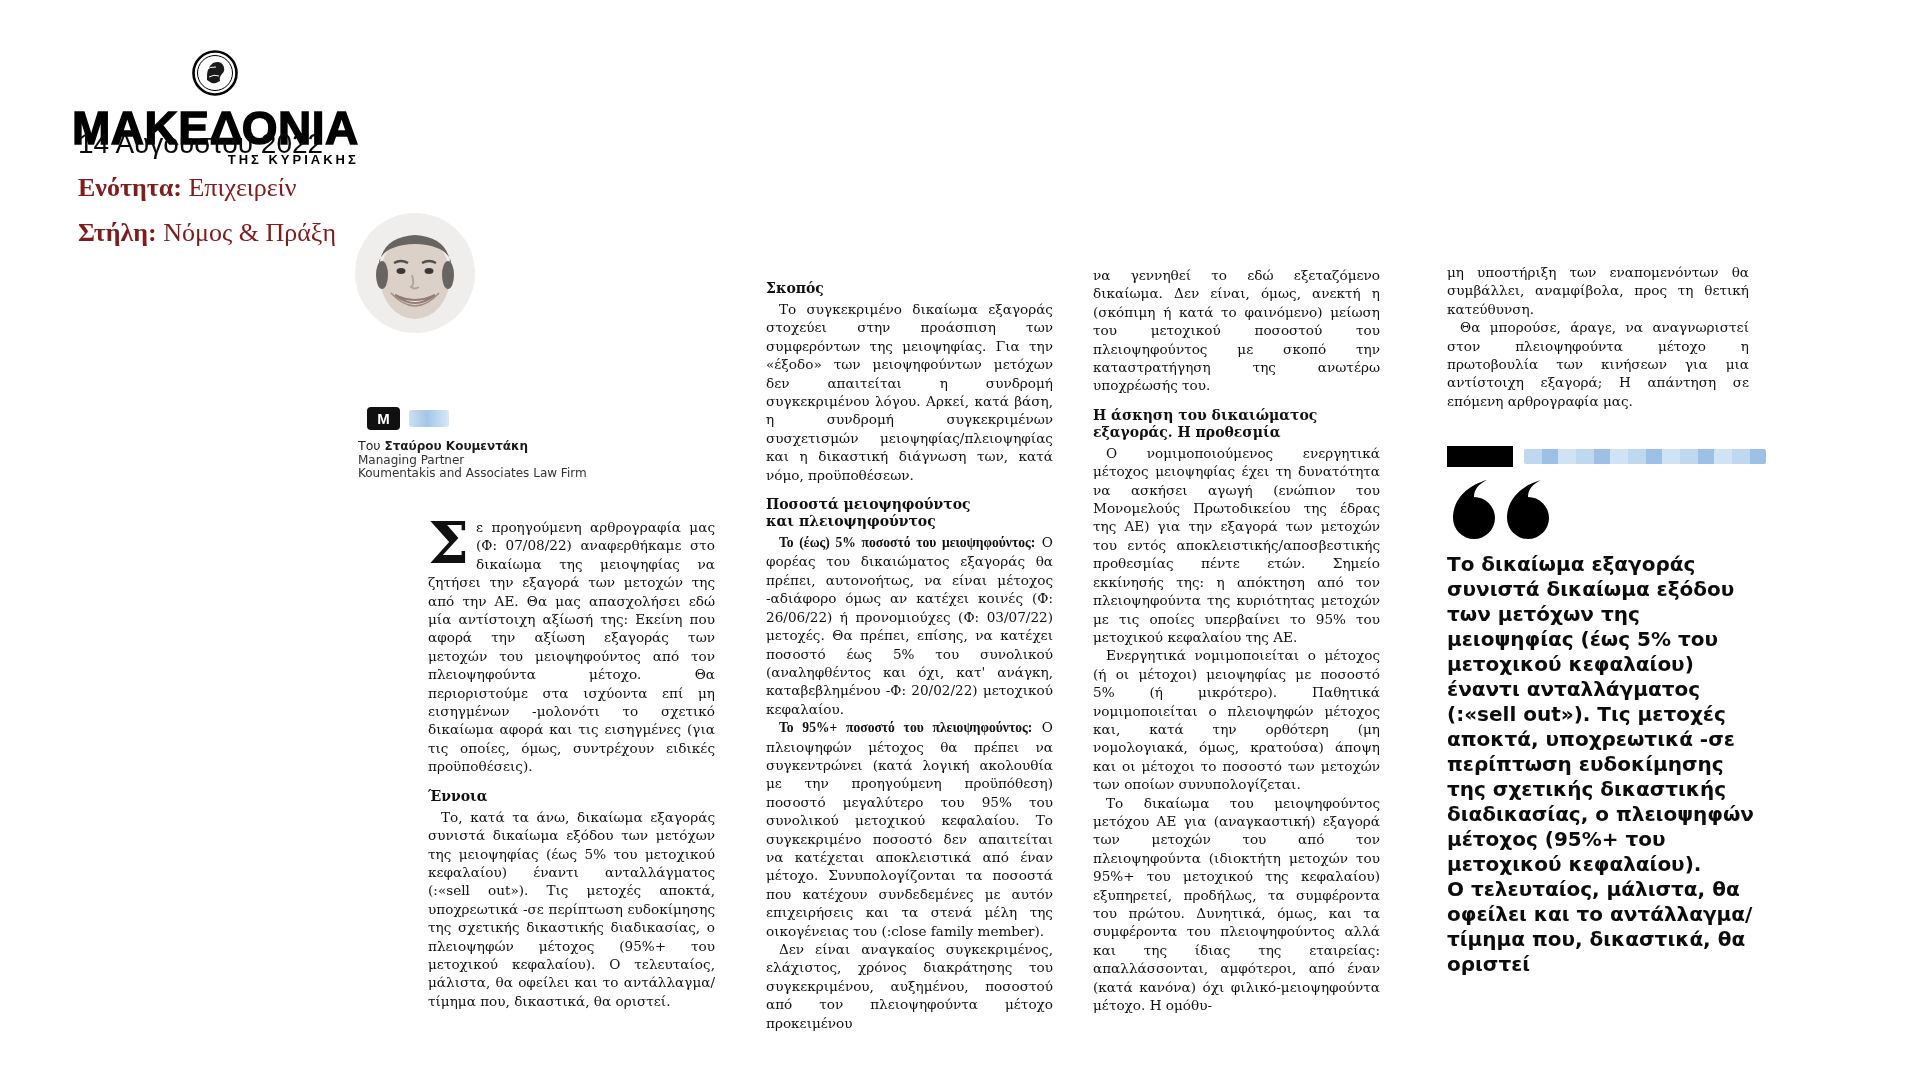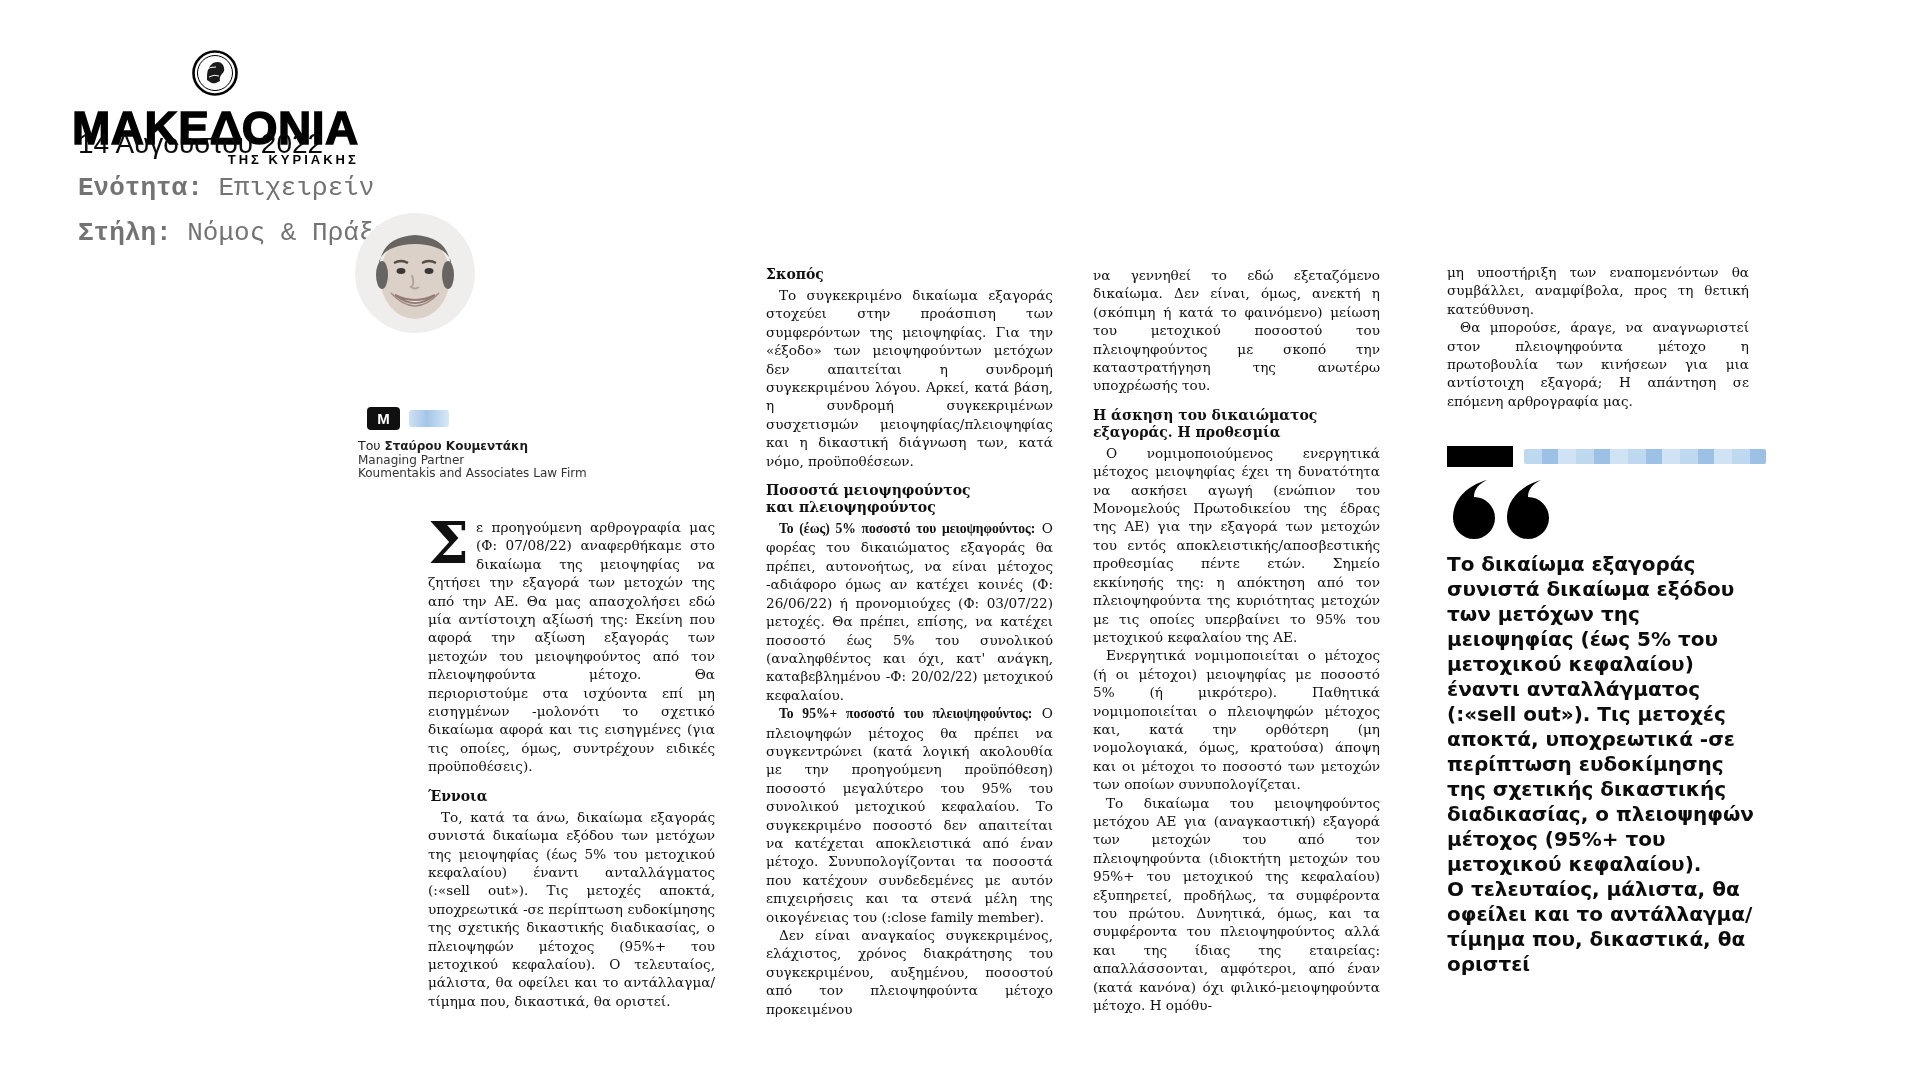--- a/index.html
+++ b/index.html
@@ -11,21 +11,21 @@
   .emblem{width:46px;height:46px;flex:0 0 auto;}
   .brand-block{display:flex;flex-direction:column;}
   .brand{font-family:"Liberation Sans",sans-serif;font-weight:900;font-size:46px;line-height:46px;
          letter-spacing:.5px;color:#000;-webkit-text-stroke:1.4px #000;}
   .brand-sub{font-family:"Liberation Sans",sans-serif;font-weight:bold;font-size:13px;
              letter-spacing:3px;color:#000;text-align:right;margin-top:1px;}
 
   
   .meta-date{position:absolute;left:78px;top:128px;font-family:Liberation Sans, sans-serif;
              font-size:28px;color:#0a0a0a;}
-  .meta-line{position:absolute;left:78px;font-family:Liberation Mono, monospace;font-size:26px;color:#737373;}
+  .meta-line{position:absolute;left:78px;font-family:Liberation Serif, serif;font-size:26px;color:#7f1d1d;}
   .meta-line .lbl{font-weight:bold;}
   .meta-sec{top:173px;}
   .meta-col{top:218px;}
 
   
   .headline{position:absolute;left:462px;top:136px;width:660px;margin:0;text-align:center;
             font-family:"DejaVu Serif",serif;font-weight:bold;font-size:30px;line-height:38px;color:#0d0d0d;}
 
   
   .photo{position:absolute;left:355px;top:213px;width:120px;height:120px;border-radius:50%;
@@ -39,21 +39,21 @@
   .byline{position:absolute;left:358px;top:438px;font-family:"DejaVu Sans",sans-serif;
           font-size:12.5px;line-height:15px;color:#1c1c1c;}
   .byline .name{font-weight:bold;font-size:12px;}
   .byline .small{font-size:12px;color:#333;line-height:13px;}
 
   
   .col{position:absolute;width:287px;font-size:13.6px;line-height:18.4px;text-align:justify;color:#101010;}
   .col p{margin:0;text-indent:13px;}
   .col p.noindent{text-indent:0;}
   .col h3{font-size:14px;line-height:17px;font-weight:bold;margin:12px 0 3px;text-align:left;}
-  .col h3.first{margin-top:0;}
+  .col h3.first{margin-top:14px;}
   .col1{left:428px;top:518px;}
   .col2{left:766px;top:266px;}
   .col3{left:1093px;top:266px;}
   .col4{left:1447px;top:263px;width:302px;}
   .dropcap{float:left;font-weight:bold;font-size:58px;line-height:46px;padding:2px 7px 0 0;
            font-family:"DejaVu Serif",serif;}
   strong.lead{font-weight:bold;font-family:Liberation Serif, serif;}
 
   
   .bars{position:absolute;left:1447px;top:446px;display:flex;gap:11px;align-items:center;}

